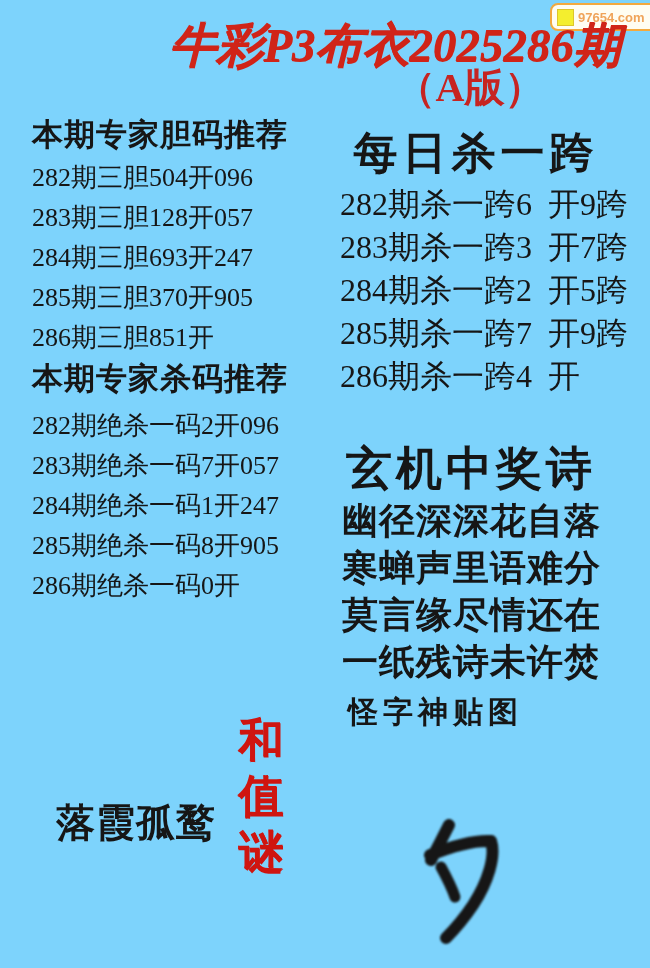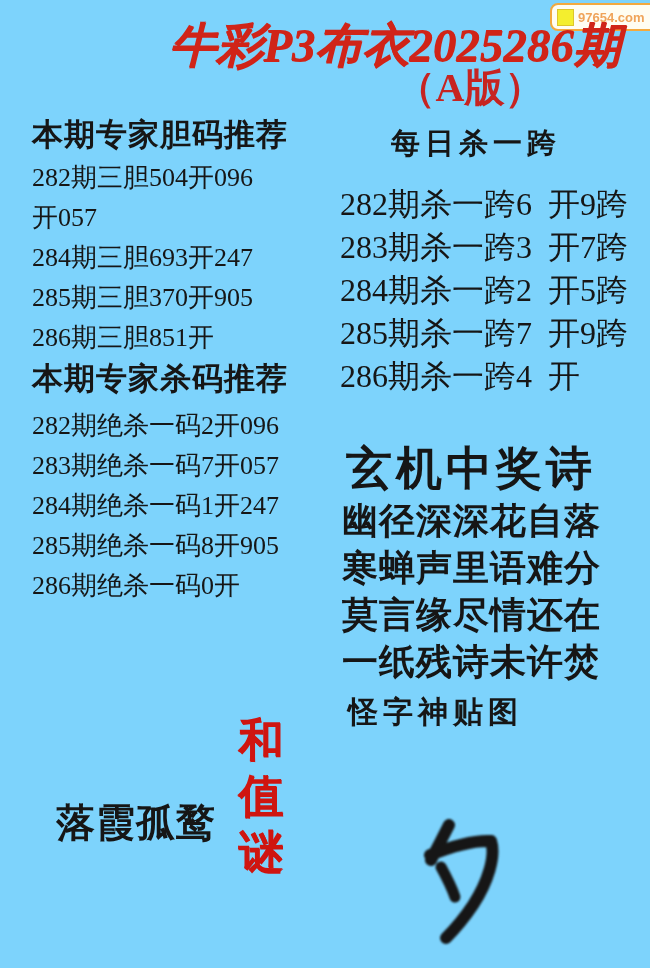--- a/index.html
+++ b/index.html
@@ -36,21 +36,21 @@
   .sec-title{position:absolute;font-weight:700;white-space:nowrap;}
   .rows{position:absolute;white-space:nowrap;}
   .row{display:flex;white-space:nowrap;}
   .row .open{margin-left:0;}
 
   .dan-title{left:32px;top:114px;font-size:31px;letter-spacing:1px;}
   .dan-rows{left:32px;top:158px;width:268px;font-size:26px;line-height:40px;text-align:center;}
   .sha-title{left:32px;top:358px;font-size:31px;letter-spacing:1px;}
   .sha-rows{left:32px;top:406px;width:263px;font-size:26px;line-height:40px;overflow:hidden;}
 
-  .kua-title{left:332px;top:124px;width:288px;text-align:center;font-size:29px;font-weight:600;letter-spacing:5px;}
+  .kua-title{left:332px;top:124px;width:288px;text-align:center;font-size:44px;font-weight:600;letter-spacing:5px;}
   .kua-rows{left:340px;top:183px;font-size:32px;line-height:43px;}
   .kua-rows .open{margin-left:16px;}
 
   .poem-title{left:346px;top:438px;font-size:46px;letter-spacing:4px;}
   .poem-lines{position:absolute;left:342px;top:498px;font-size:36px;line-height:47px;font-weight:600;letter-spacing:1px;white-space:nowrap;}
 
   .guaizi-title{left:348px;top:692px;font-size:30px;letter-spacing:5px;}
   .glyph-box{position:absolute;left:392px;top:810px;width:130px;height:140px;filter:blur(0.8px);}
 
   
@@ -78,20 +78,21 @@
   <div class="main-title">牛彩P3布衣2025286期</div>
   <div class="edition">（A版）</div>
 
   <div class="sec-title dan-title">本期专家胆码推荐</div>
   <div class="rows dan-rows">
     <div class="row">
       <span>282期三胆504</span>
       <span class="open">开096</span>
     </div>
     <div class="row">
+      <span>283期三胆128</span>
       <span class="open">开057</span>
     </div>
     <div class="row">
       <span>284期三胆693</span>
       <span class="open">开247</span>
     </div>
     <div class="row">
       <span>285期三胆370</span>
       <span class="open">开905</span>
     </div>

